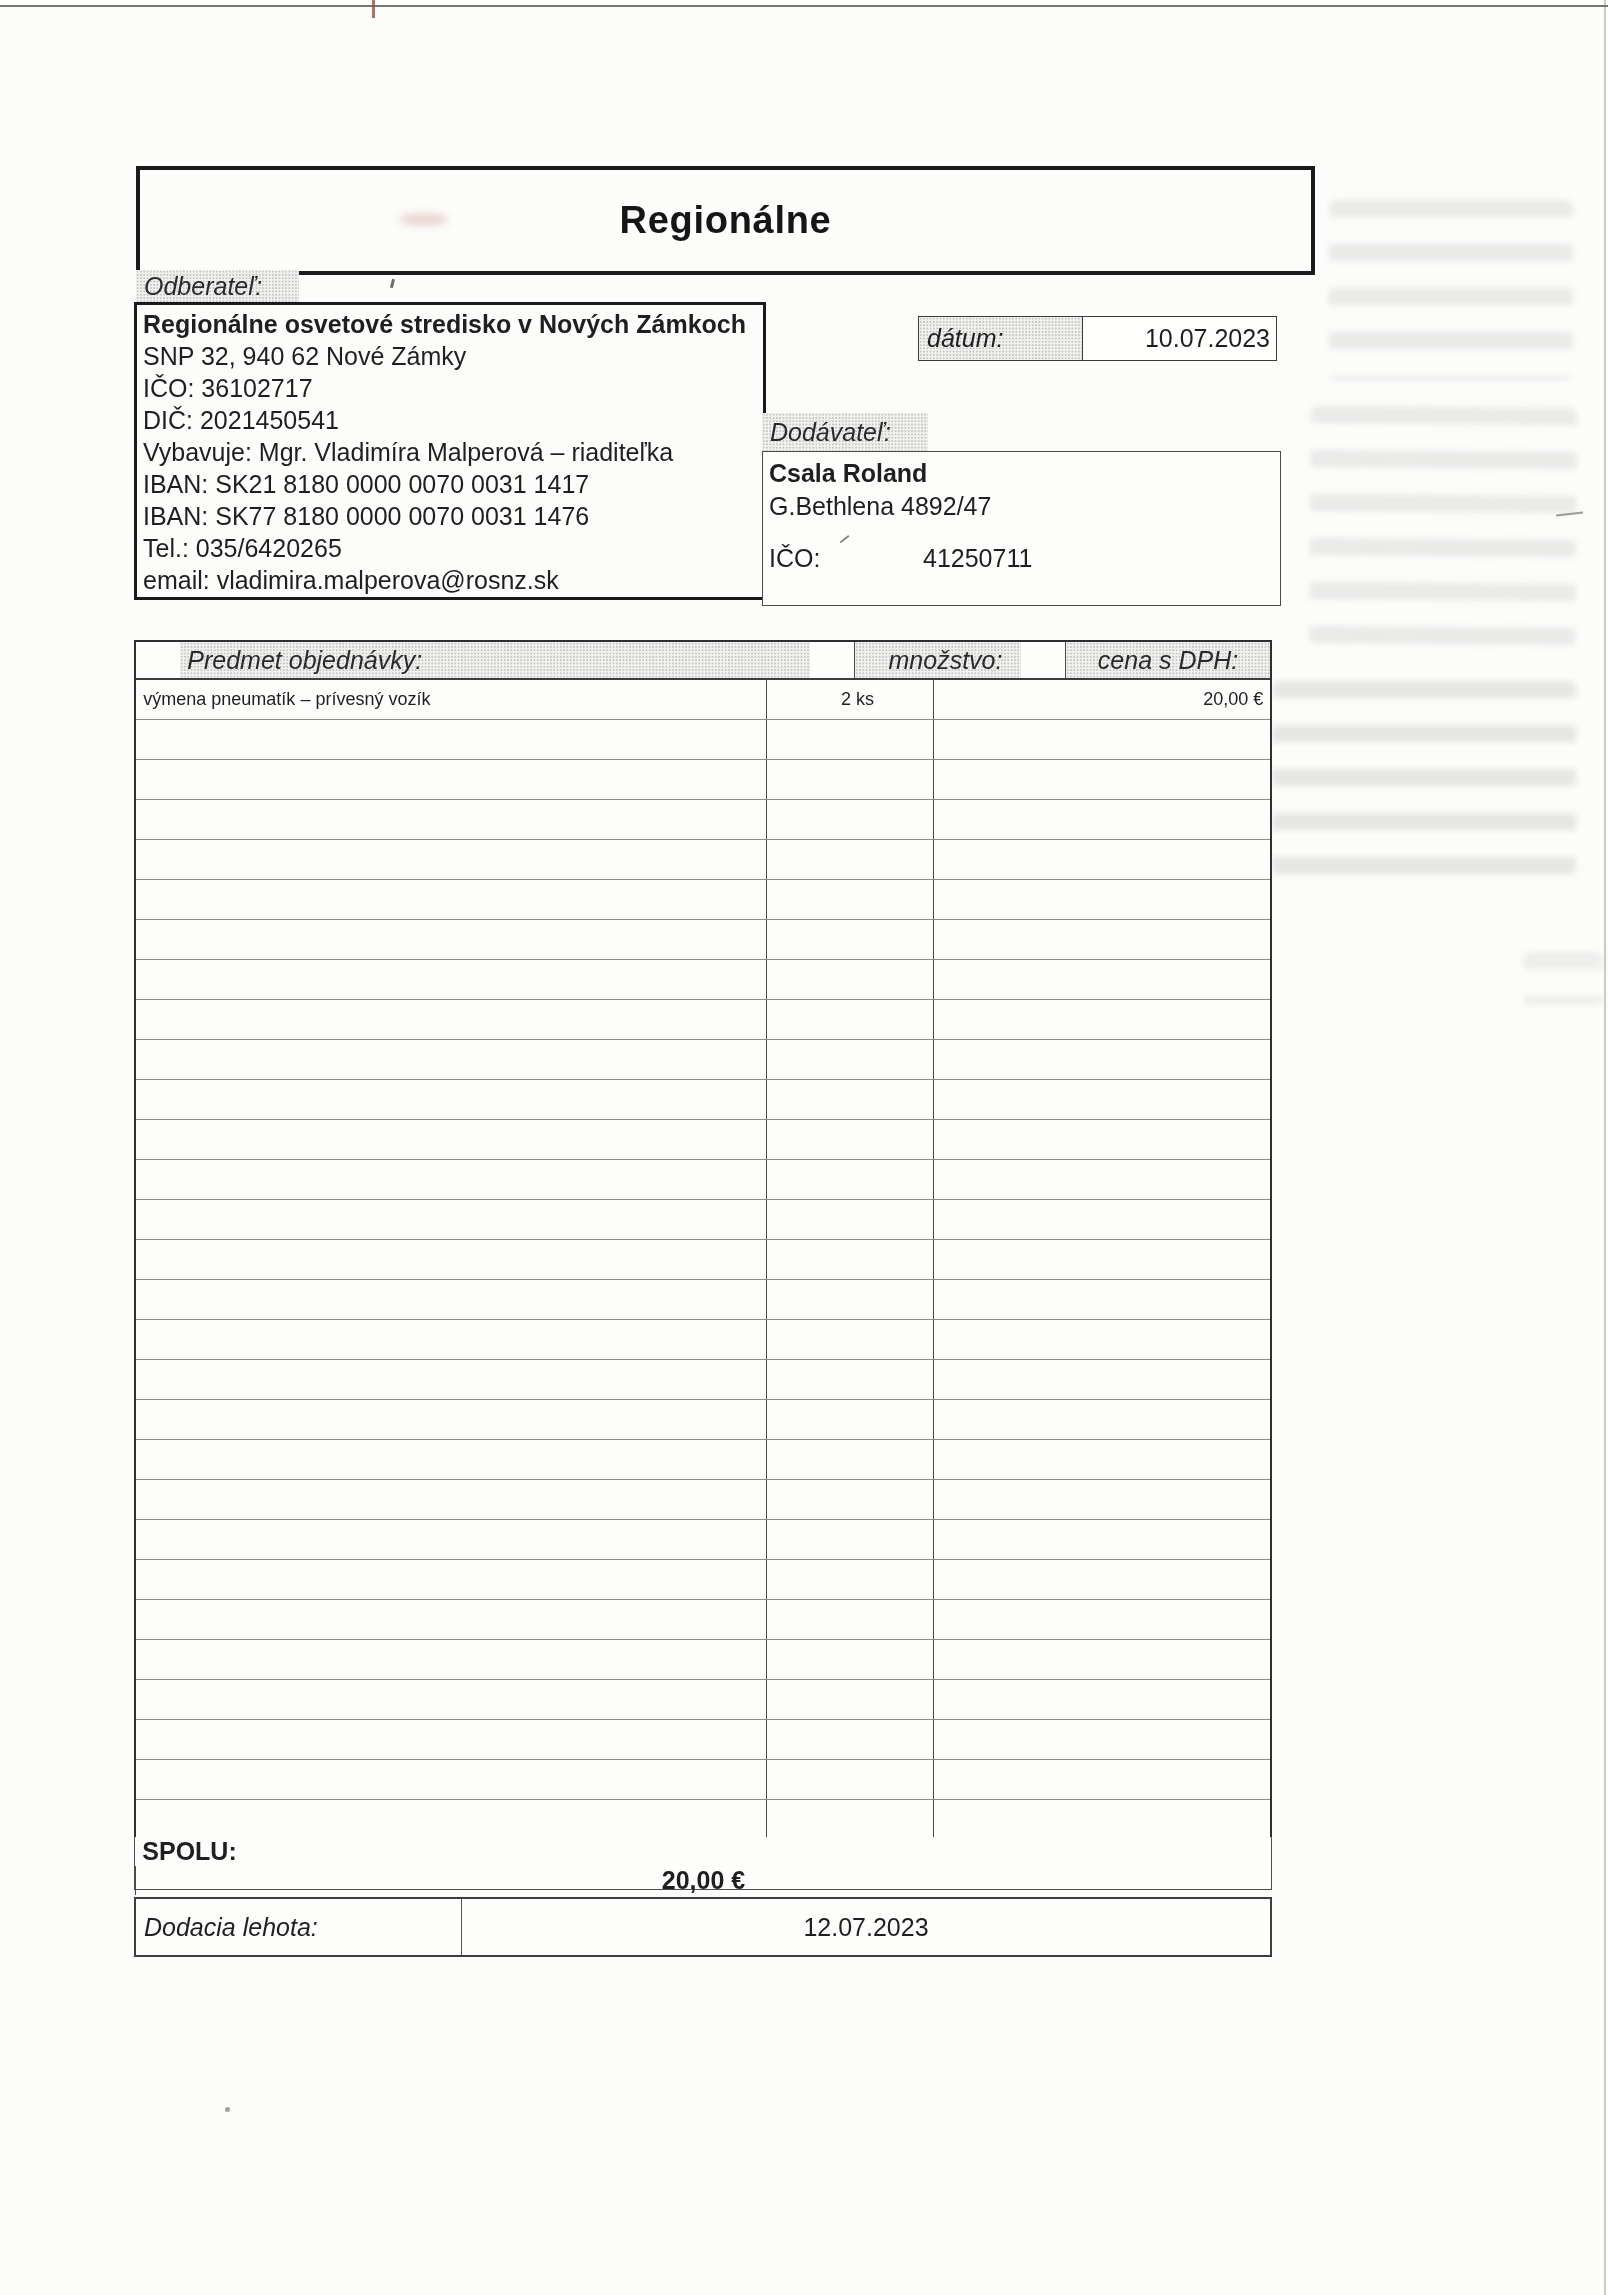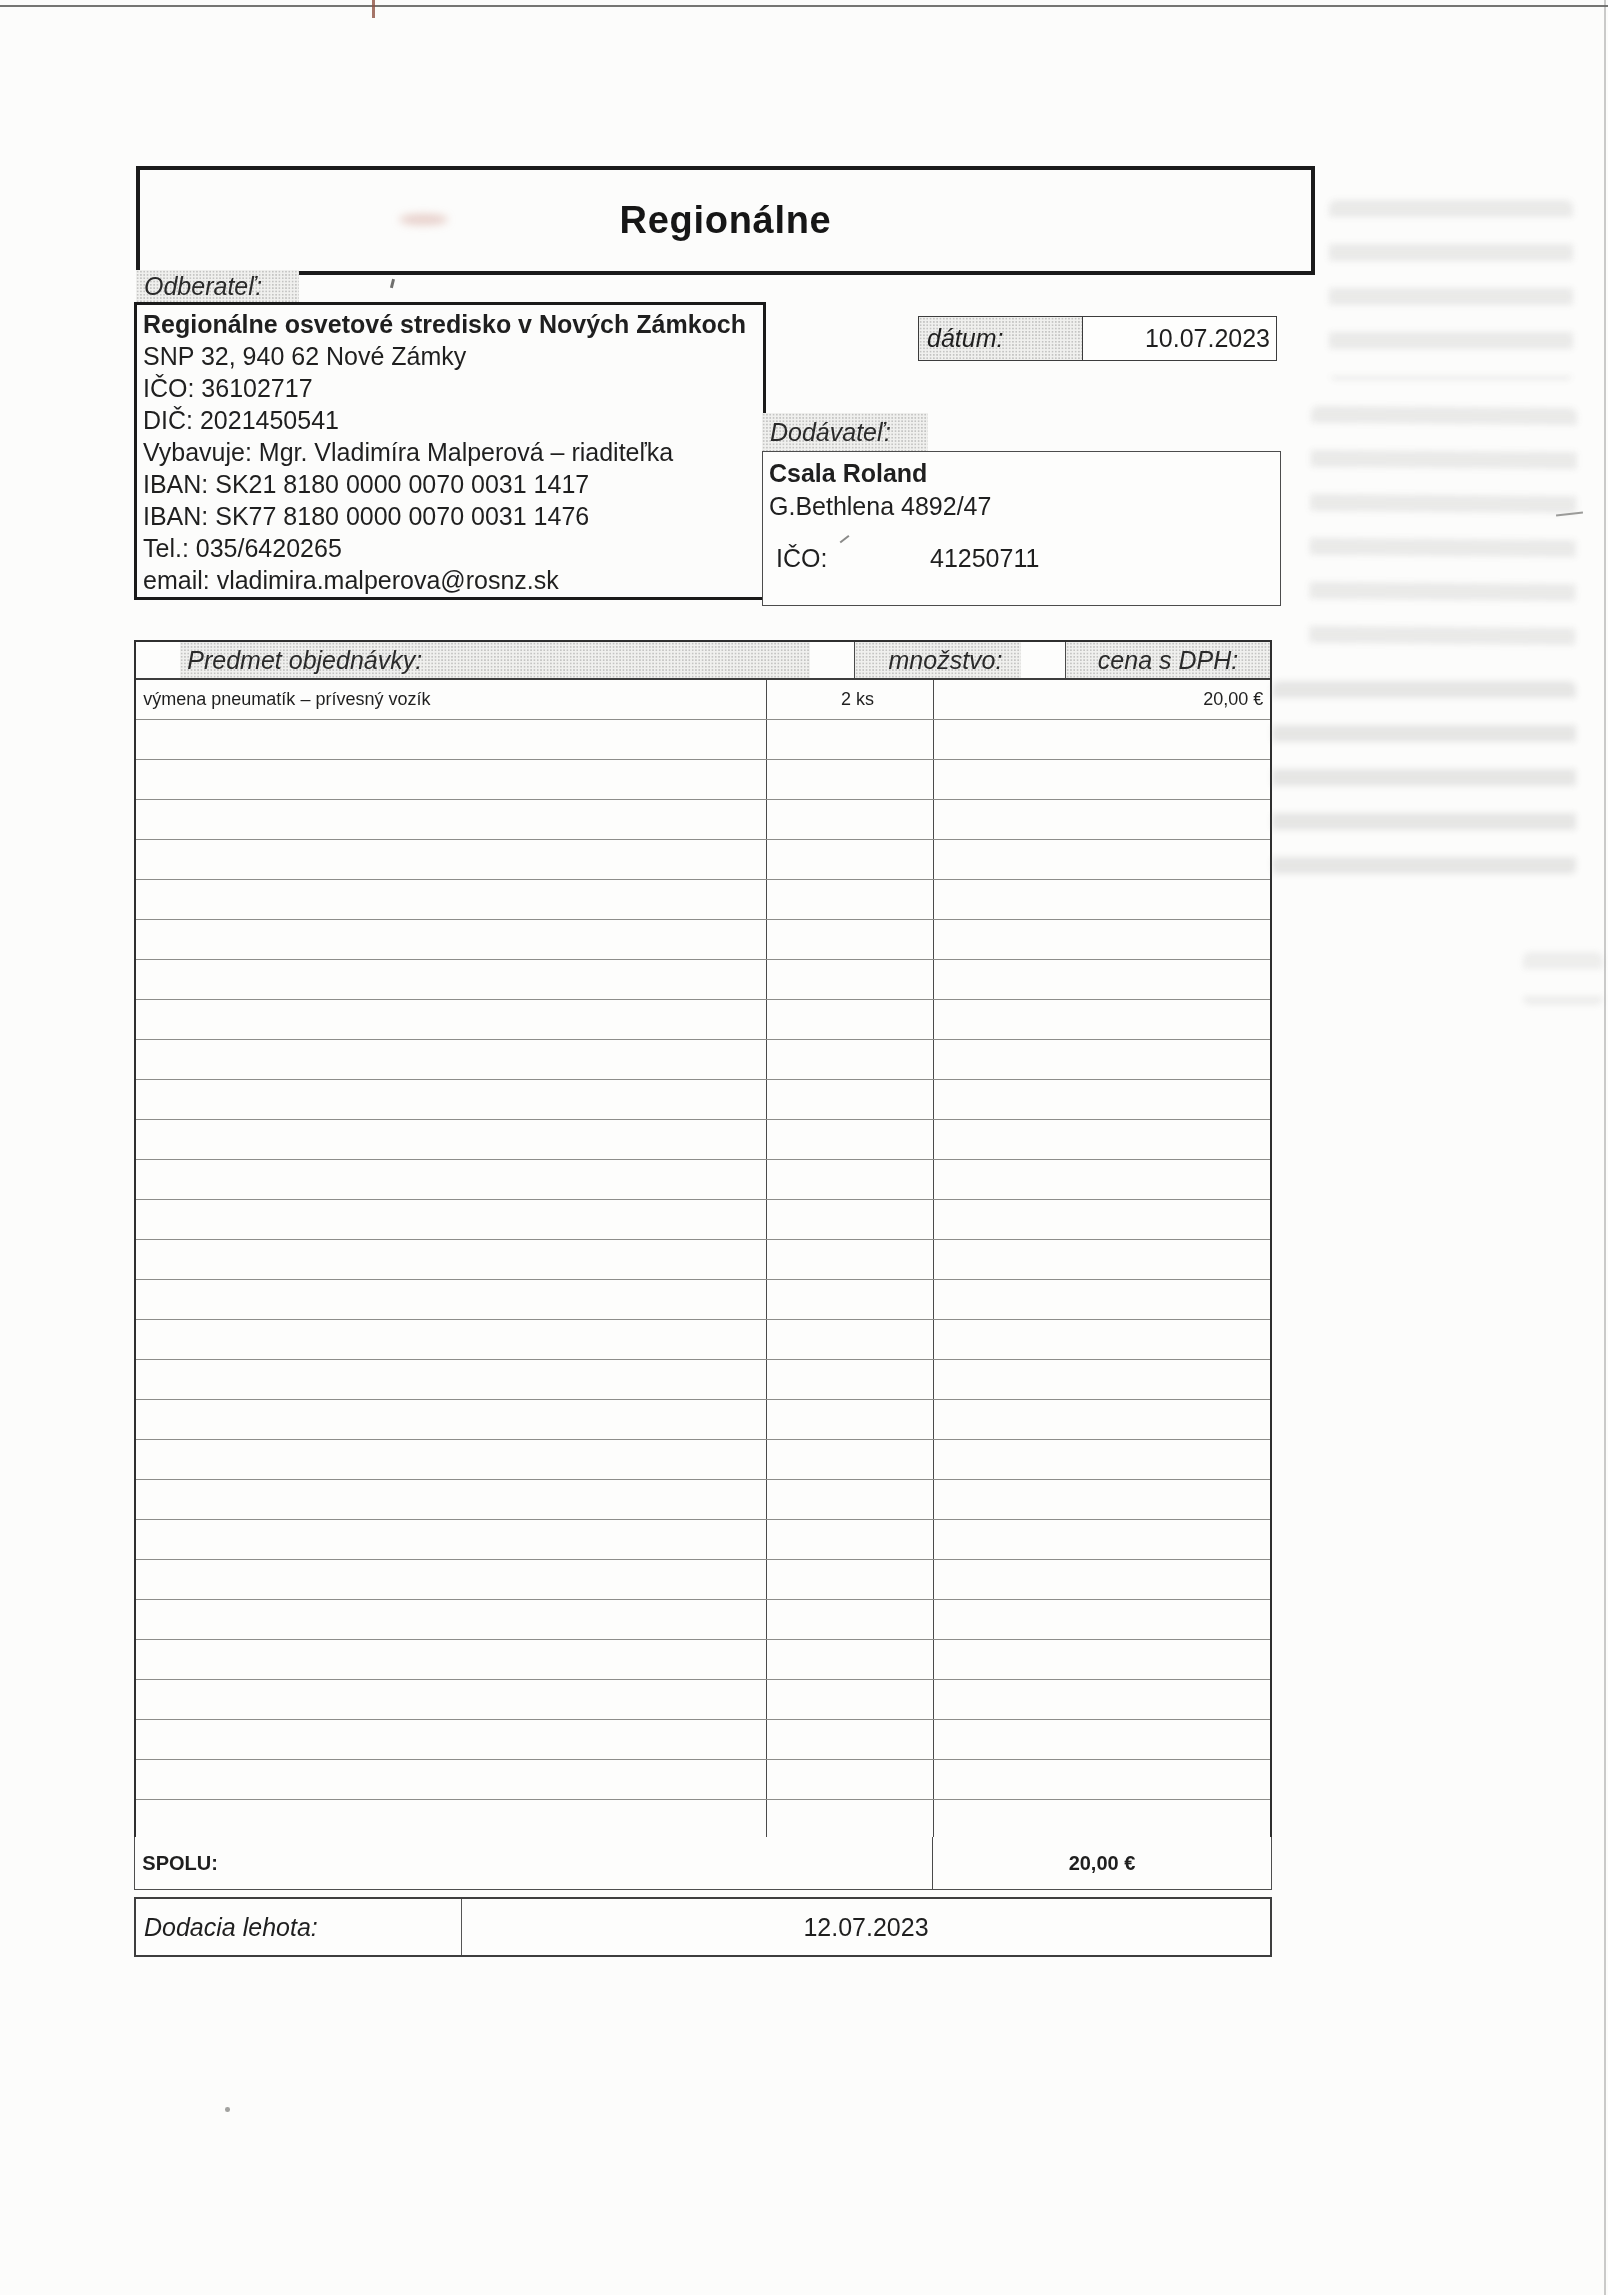--- a/index.html
+++ b/index.html
@@ -58,21 +58,21 @@
   }
   .date-value{flex:1;display:flex;align-items:center;justify-content:flex-end;padding-right:6px;background:#fefefd;text-align:center;}
 
   .supplier-box{
     position:absolute;left:762px;top:451px;width:519px;height:155px;
     box-sizing:border-box;border:1.3px solid 
     #4c4c4c;background:#fdfdfc;
     padding:5.3px 0 0 6px;font-size:25px;line-height:33px;white-space:nowrap;
   }
   .supplier-box .sl.bold{font-weight:bold;}
-  .ico-row{display:flex;margin-top:18.7px;margin-left:7px;}
+  .ico-row{display:flex;margin-top:18.7px;}
   .ico-row .ico-label{width:154px;}
 
   .order-table{
     position:absolute;left:134px;top:640px;width:1138px;
     box-sizing:border-box;border:2px solid #2f2f2f;border-bottom-width:2.7px;
     background:#fdfdfc;
   }
   .thead{display:flex;height:38px;box-sizing:border-box;border-bottom:2px solid #3d3d3d;
     font-size:25px;font-style:italic;color:#2a2a2a;}
   .thead .c{display:flex;align-items:center;box-sizing:border-box;height:100%;margin-left:44px;}
@@ -82,21 +82,21 @@
   .trow{display:flex;height:40px;box-sizing:border-box;border-bottom:1.3px solid #8d8d8a;
     font-size:18px;}
   .trow:last-child{border-bottom:none;}
   .trow .c{display:flex;align-items:center;height:100%;}
   .trow .c3.right{justify-content:flex-end;padding-right:6.7px;}
   .trow.filled{height:40px;}
 
   .total-row{
     position:absolute;left:134px;top:1837px;width:1138px;height:53px;
     box-sizing:border-box;border:1.3px solid #4e4e4e;border-top:none;
-    display:flex;font-size:20px;font-weight:bold;background:#fdfdfc;
+    display:flex;font-size:25px;font-weight:bold;background:#fdfdfc;flex-direction:column;
   }
   .total-row .tl{width:797px;display:flex;align-items:center;padding-left:7.3px;box-sizing:border-box;}
   .total-row .tv{flex:1;border-left:1.3px solid #4a4a4a;display:flex;align-items:center;justify-content:center;box-sizing:border-box;}
 
   .delivery-row{
     position:absolute;left:134px;top:1897px;width:1138px;height:60px;
     box-sizing:border-box;border:2px solid #3e3e3e;
     display:flex;font-size:25px;background:#fdfdfc;
   }
   .delivery-row .dl{width:325px;display:flex;align-items:center;padding-left:8px;font-style:italic;box-sizing:border-box;}

